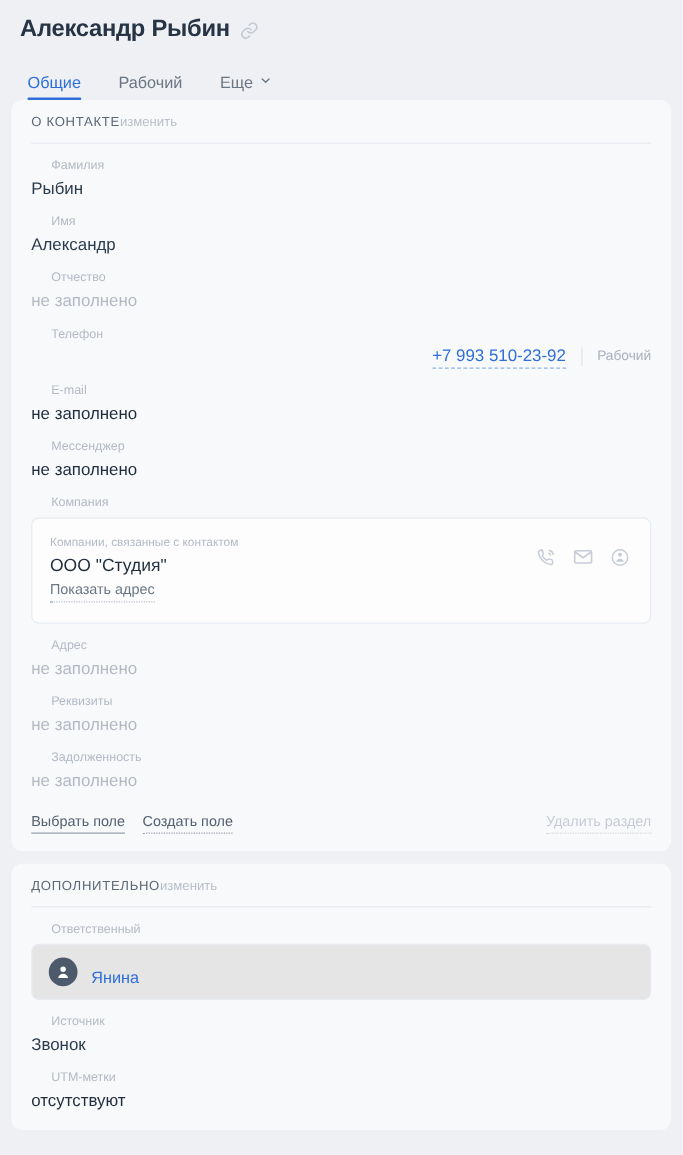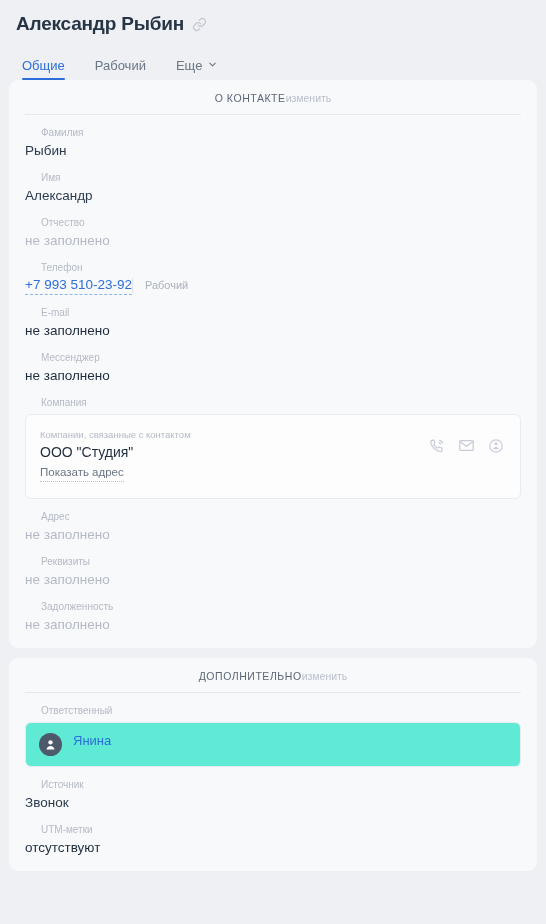--- a/index.html
+++ b/index.html
@@ -48,21 +48,21 @@
 
   
   .card {
     background: #f8f9fb;
     border-radius: 9px;
     margin: 0 9px 10px 9px;
     padding: 12px 16px 14px 16px;
   }
   .card-head {
     display: flex;
-    justify-content: center;
+    justify-content: flex-start;
     align-items: baseline;
     padding-bottom: 10px;
     border-bottom: 1px solid #e6e9ef;
   }
   .card-title {
     font-size: 10.5px;
     letter-spacing: 0.55px;
     color: #5b6676;
     text-transform: uppercase;
   }
@@ -82,21 +82,21 @@
   }
   .f-value {
     font-size: 13.5px;
     color: #2b3b4e;
     line-height: 19px;
     margin-top: 1px;
   }
   .f-value.empty { color: #b4bac4; }
   .f-value.strong { color: #1f2d3d; }
 
-  .phone-row { display: flex; align-items: center; justify-content: flex-start; }
+  .phone-row { display: flex; align-items: center; justify-content: flex-end; gap: 12px; }
   .phone-link {
     font-size: 13.5px;
     color: #2d6ed8;
     line-height: 19px;
     border-bottom: 1px dashed #8fb2e8;
     cursor: pointer;
   }
   .phone-type {
     font-size: 11px;
     color: #aab1bc;
@@ -151,26 +151,26 @@
     cursor: pointer;
     line-height: 15px;
   }
   .flink.solid { border-bottom: 1px solid #9aa2ae; }
   .flink.dotted { border-bottom: 1px dotted #9aa2ae; }
   .flink.muted { color: #c7ccd4; border-bottom: 1px dotted #d6dae1; }
 
   
   .resp-box {
     margin-top: 4px;
-    background: #5eead4;
+    background: #e5e5e5;
     border: 1px solid #e8ebf0;
     border-radius: 6px;
     padding: 10px 13px;
     display: flex;
-    align-items: flex-start;
+    align-items: flex-end;
     gap: 11px;
     min-height: 42px;
   }
   .avatar {
     width: 23px; height: 23px;
     border-radius: 50%;
     background: #4d5a6b;
     display: flex; align-items: center; justify-content: center;
     flex: none;
   }
@@ -288,20 +288,27 @@
     <div class="field">
       <div class="f-label">Реквизиты</div>
       <div class="f-value empty">не заполнено</div>
     </div>
 
     <div class="field">
       <div class="f-label">Задолженность</div>
       <div class="f-value empty">не заполнено</div>
     </div>
 
+    <div class="card-foot">
+      <div class="foot-left">
+        <span class="flink solid">Выбрать поле</span>
+        <span class="flink dotted">Создать поле</span>
+      </div>
+      <span class="flink muted">Удалить раздел</span>
+    </div>
   </div>
 
   <div class="card">
     <div class="card-head">
       <div class="card-title">ДОПОЛНИТЕЛЬНО</div>
       <div class="card-edit">изменить</div>
     </div>
 
     <div class="field">
       <div class="f-label">Ответственный</div>

